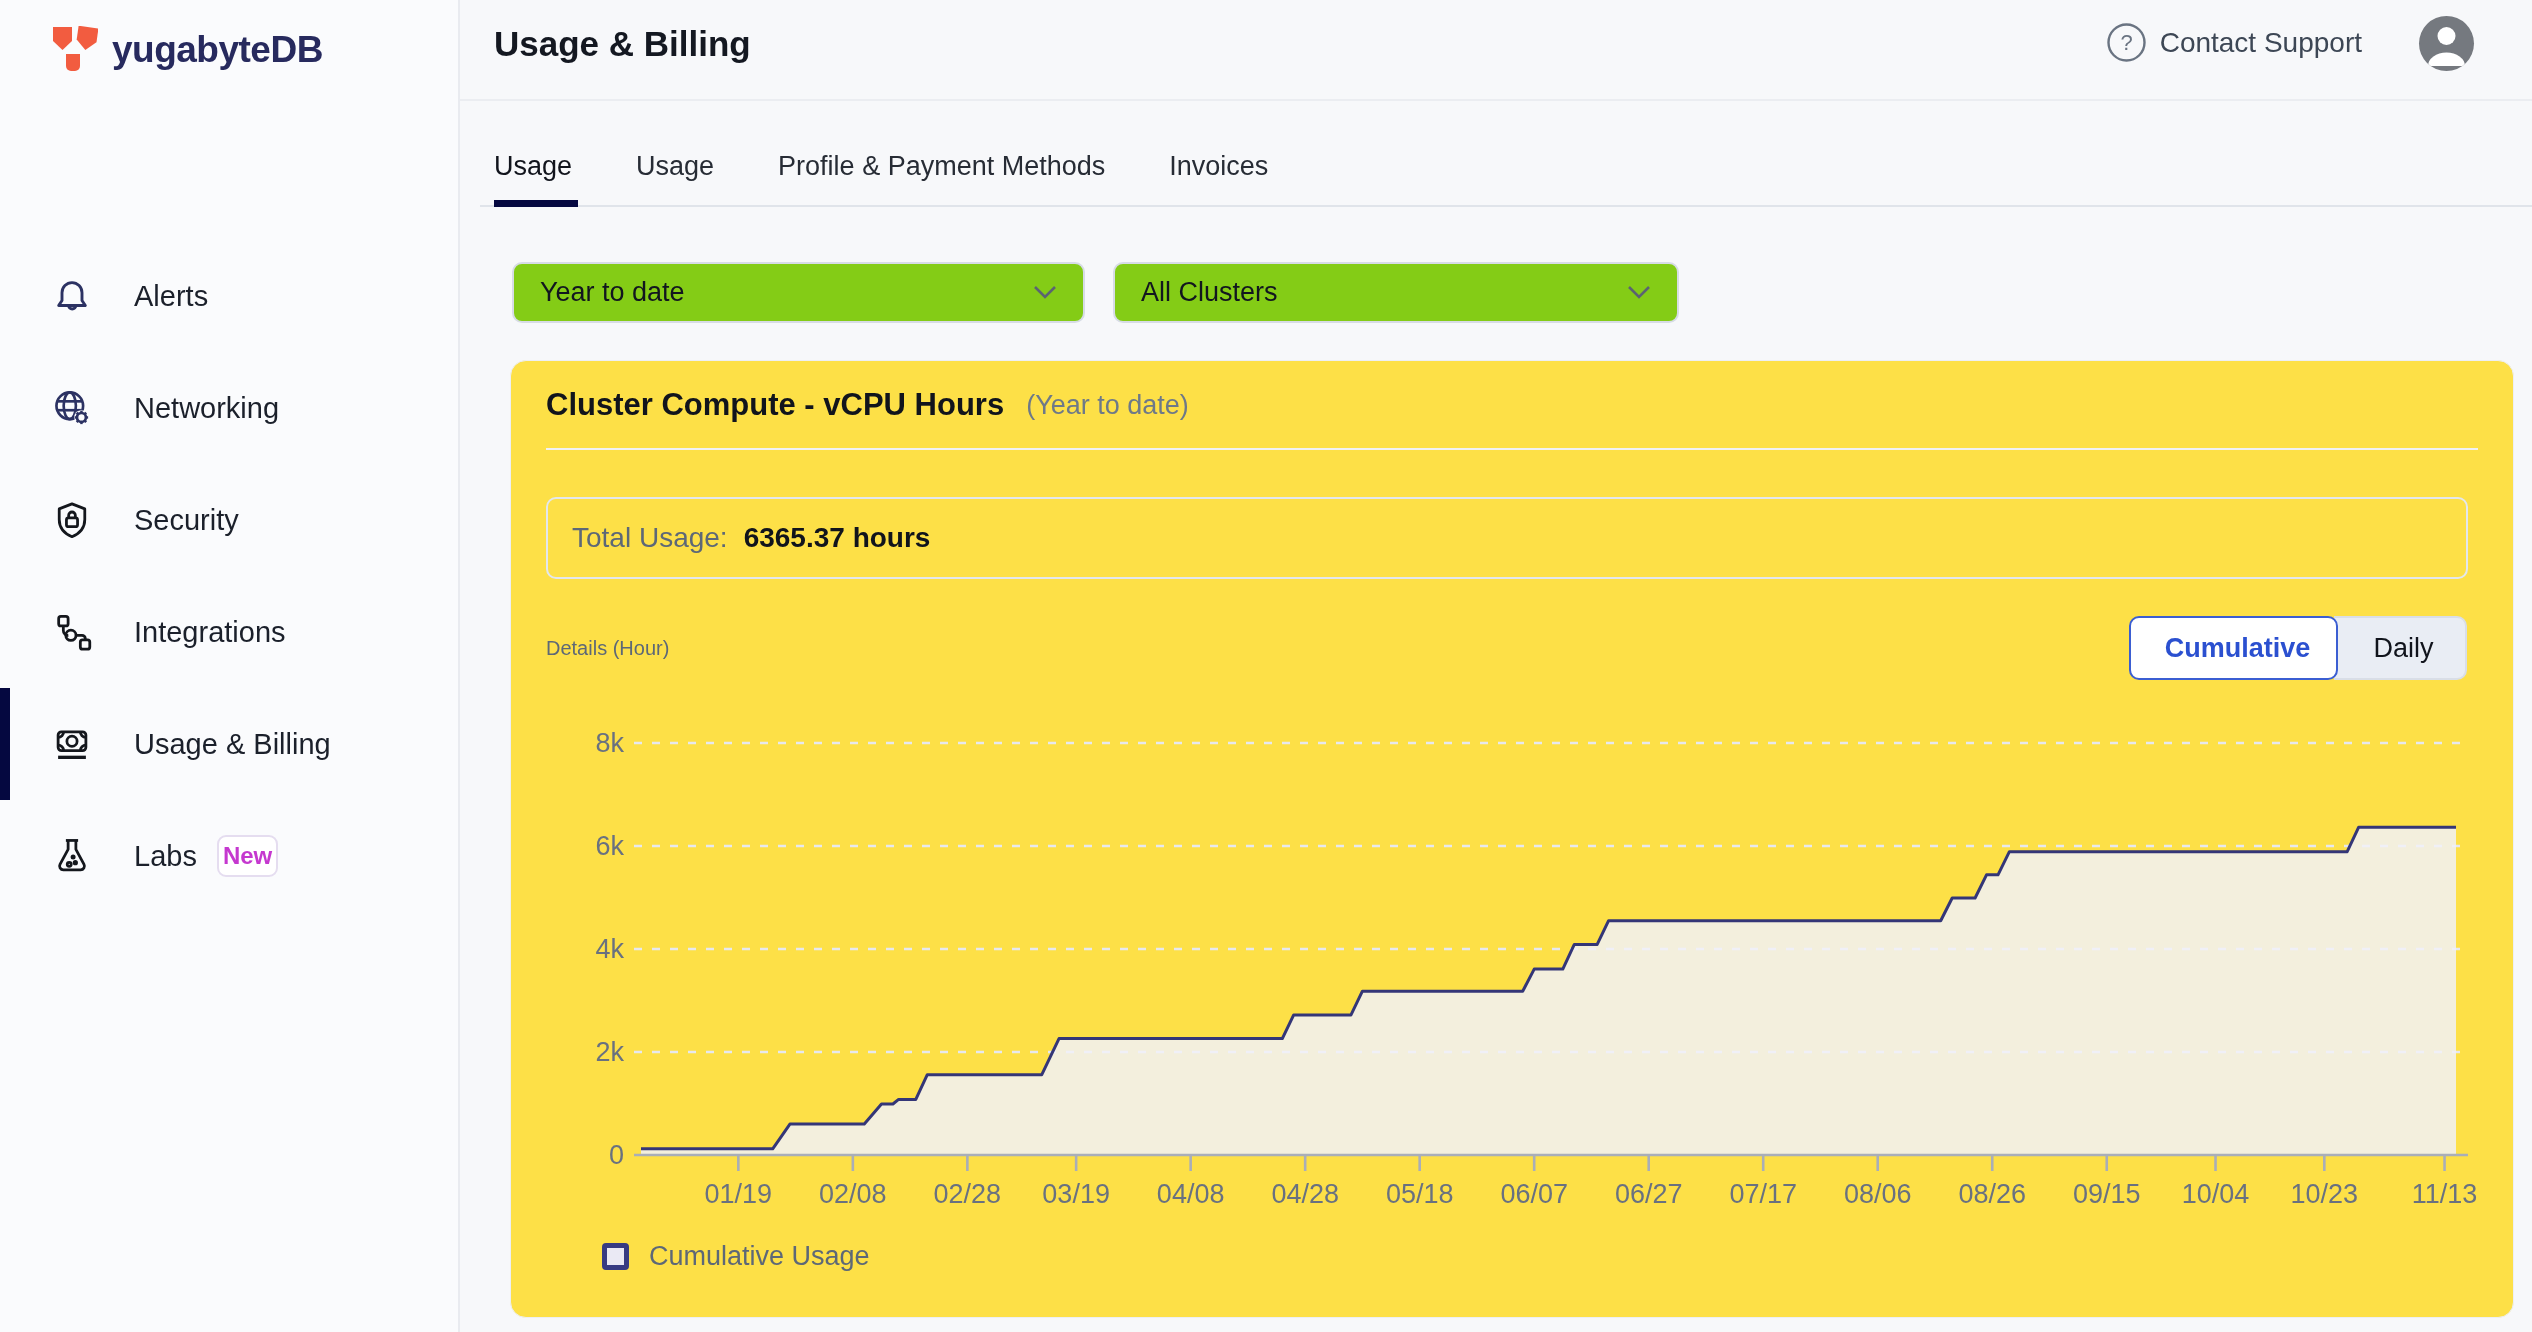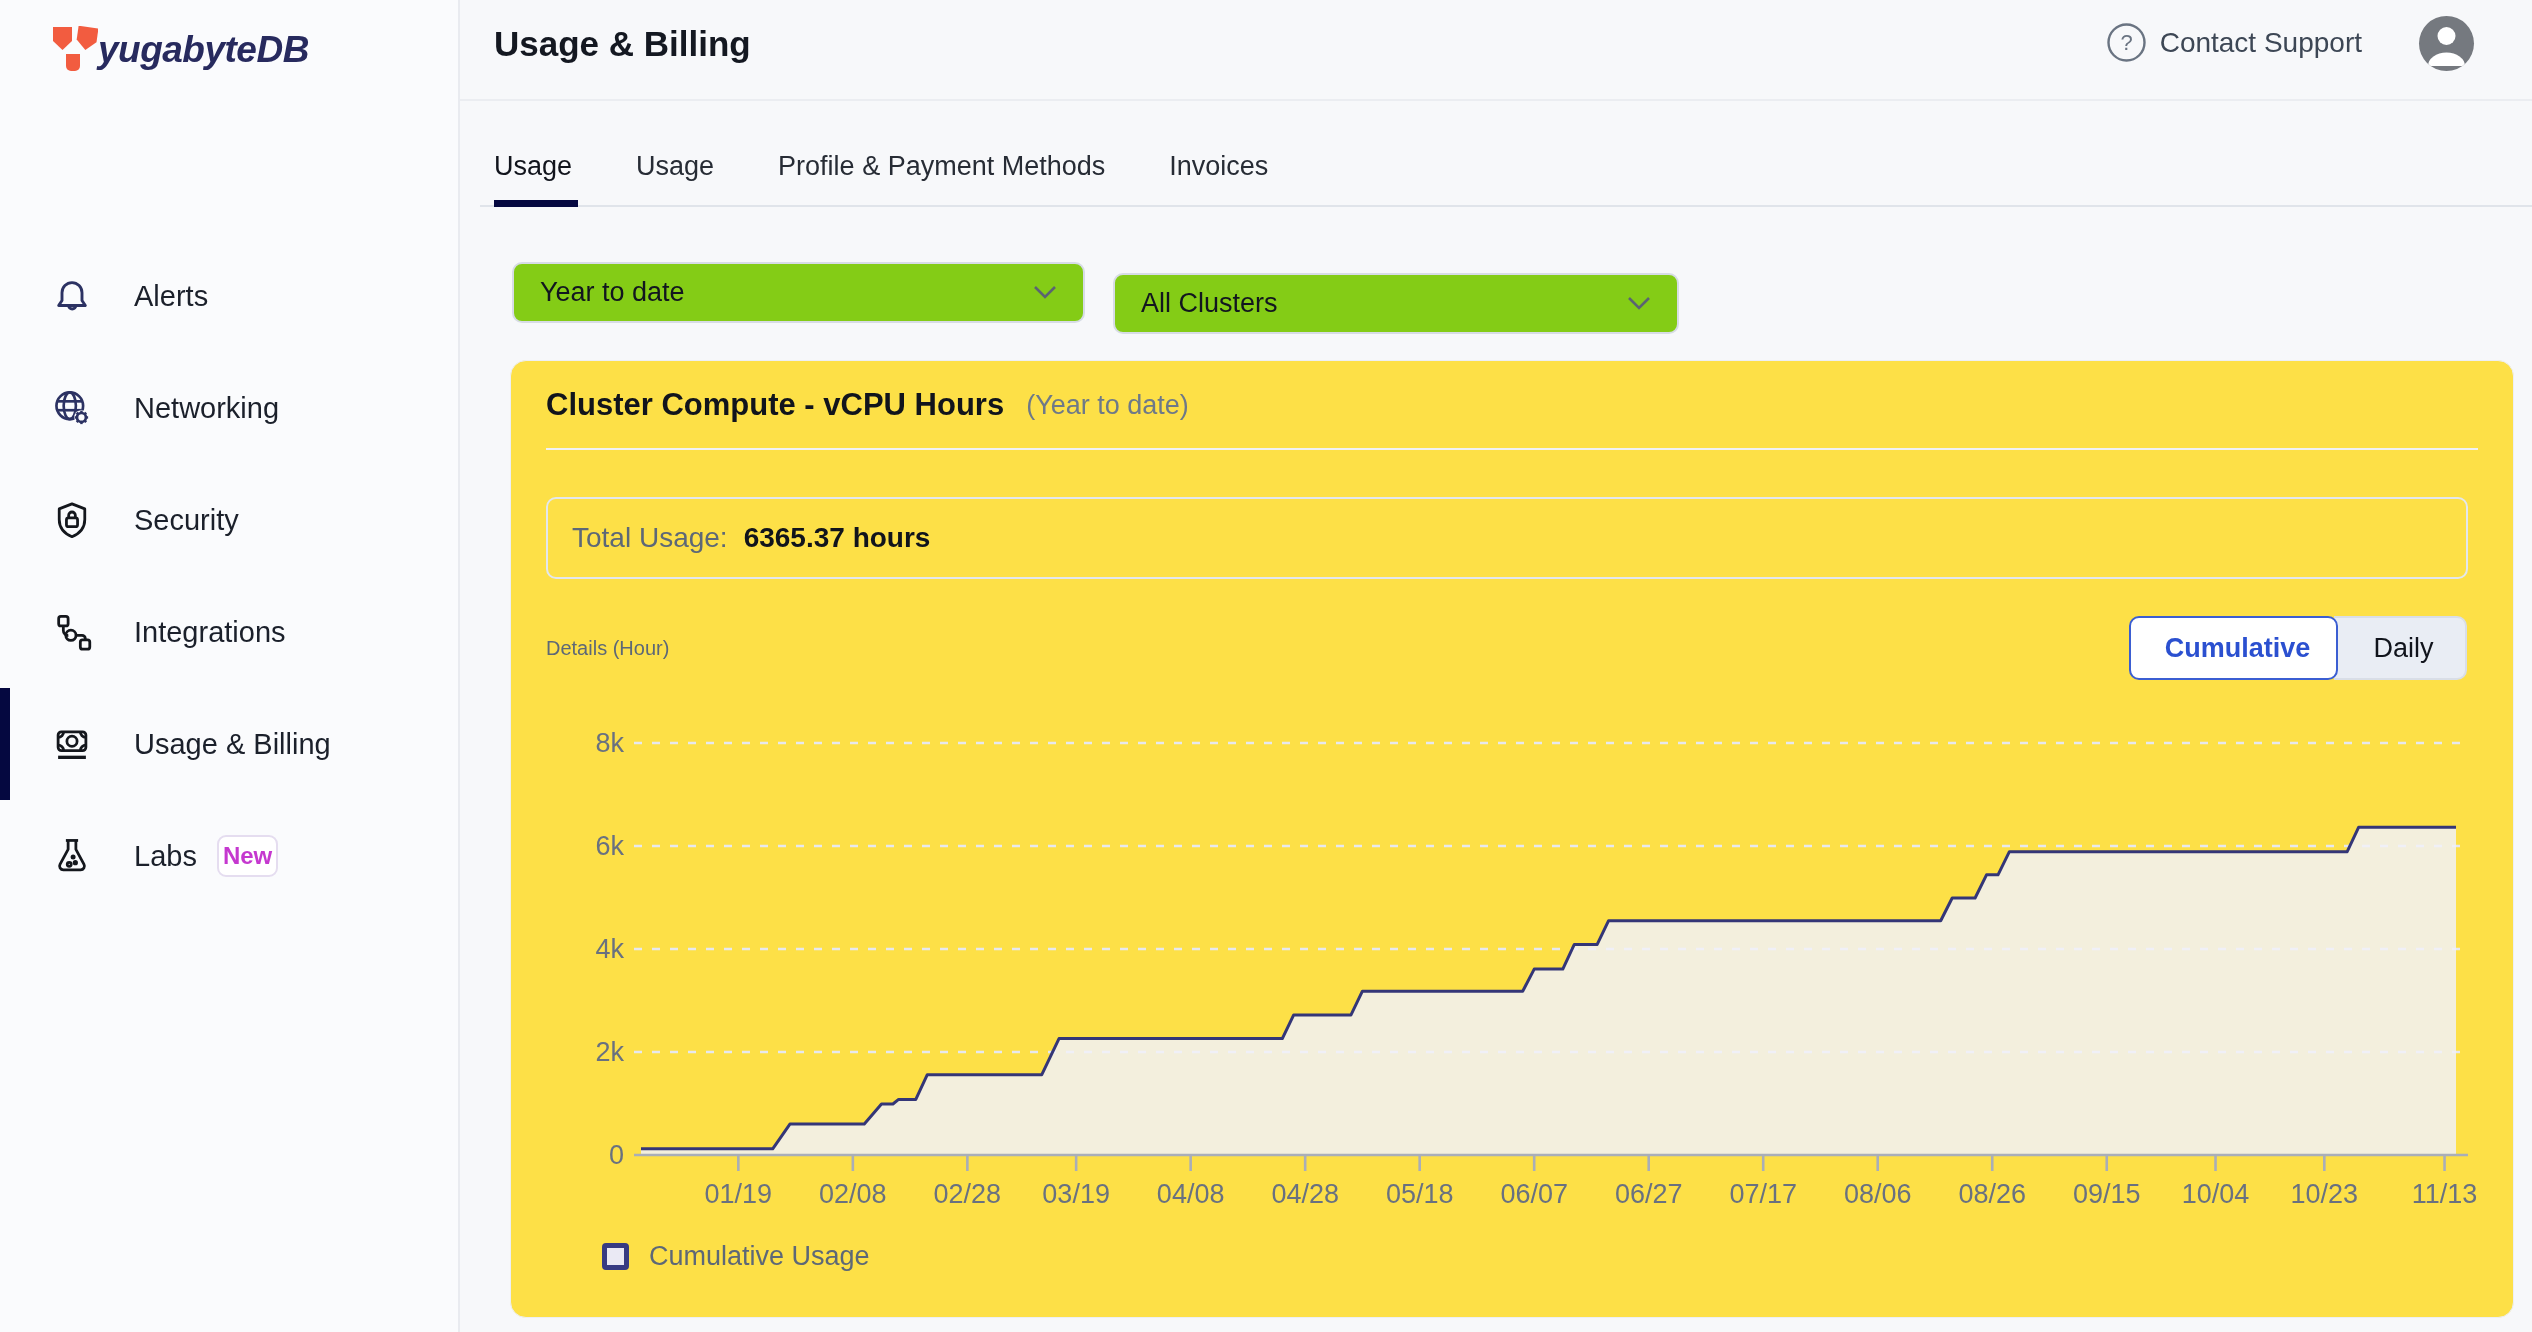--- a/index.html
+++ b/index.html
@@ -3,21 +3,21 @@
 <meta charset="utf-8">
 <style>
   * { margin:0; padding:0; box-sizing:border-box; }
   html,body { width:2532px; height:1332px; overflow:hidden;
     font-family:"Liberation Sans","DejaVu Sans",sans-serif;
     background:#f7f8fa; color:#12161f; }
 
   
   .sidebar { position:absolute; left:0; top:0; width:460px; height:1332px;
     background:#fafbfd; border-right:2px solid #e9ebf0; }
-  .logo { position:absolute; left:52px; top:26px; display:flex; align-items:center; gap:0;font-style:italic; }
+  .logo { position:absolute; left:52px; top:26px; display:flex; align-items:center; gap:14px; }
   .logo-text { font-size:37px; font-weight:700; color:#272a5e; letter-spacing:-0.5px; }
   .nav-item { position:absolute; left:0; width:458px; height:112px;
     display:flex; align-items:center; padding-left:52px; cursor:pointer; }
   .nav-item .icon { width:40px; height:40px; flex:0 0 40px; }
   .nav-item .label { margin-left:42px; font-size:29px; color:#1b202b; }
   .active-bar { position:absolute; left:0; top:688px; width:10px; height:112px; background:#050840; }
   .badge-new { margin-left:20px; font-size:24px; font-weight:700; color:#c538cf;
     border:2px solid #e5ddf0; border-radius:9px; padding:5px 4px; background:#fff; }
 
   
@@ -33,21 +33,21 @@
     border-bottom:2px solid #e0e4ea; display:flex; gap:64px; padding-left:14px; align-items:center; }
   .tab { font-size:27px; color:#272c35; cursor:pointer; }
   .tab.active { color:#11141c; font-weight:500; }
   .tab-indicator { position:absolute; left:494px; top:200px; width:84px; height:7px; background:#050840; }
 
   
   .dropdown { position:absolute; top:262px; height:61px; background:#84cc16;
     border:2px solid #d7dce5; border-radius:10px; display:flex; align-items:center;
     padding:0 26px; font-size:27px; color:#12161f; cursor:pointer; }
   .dd-time { left:512px; width:573px; }
-  .dd-cluster { left:1113px; width:566px;margin-top:11px; }
+  .dd-cluster { left:1113px; width:566px; }
   .dropdown .chev { margin-left:auto; }
 
   
   .card { position:absolute; left:510px; top:360px; width:2004px; height:958px;
     background:#fde047; border:1.5px solid #edeff3; border-radius:16px; }
   .card-head { position:absolute; left:35px; top:26px; display:flex; align-items:center; gap:22px; }
   .card-title { font-size:31px; font-weight:700; color:#11141c; }
   .card-subtitle { font-size:27px; color:#6e7988; }
   .card-divider { position:absolute; left:35px; right:35px; top:87px; height:2px; background:#f0f1f4; }
   .total-box { position:absolute; left:35px; top:136px; width:1922px; height:82px;

